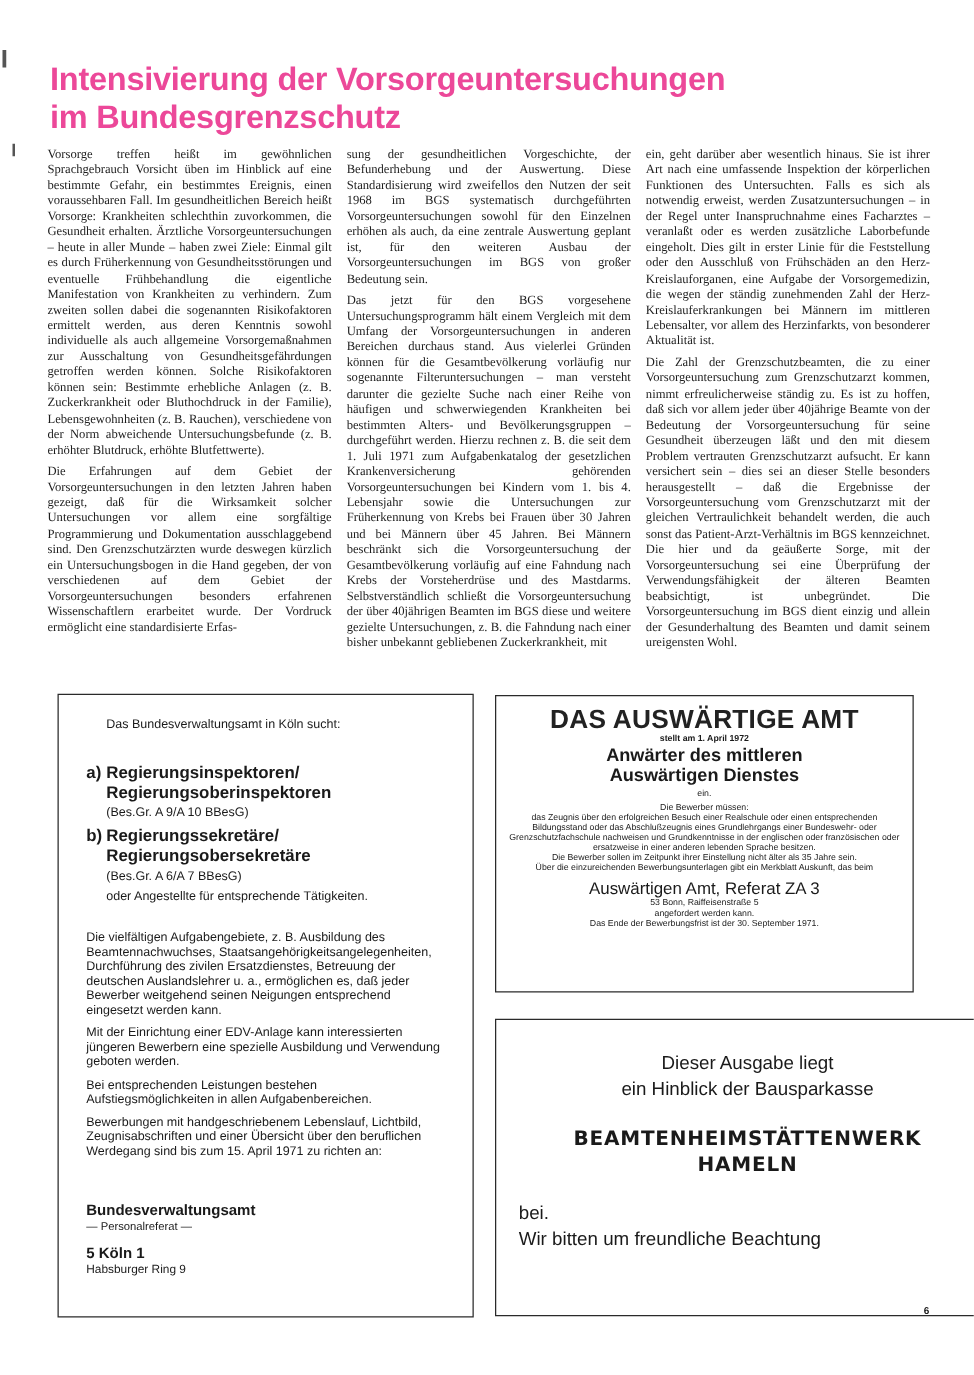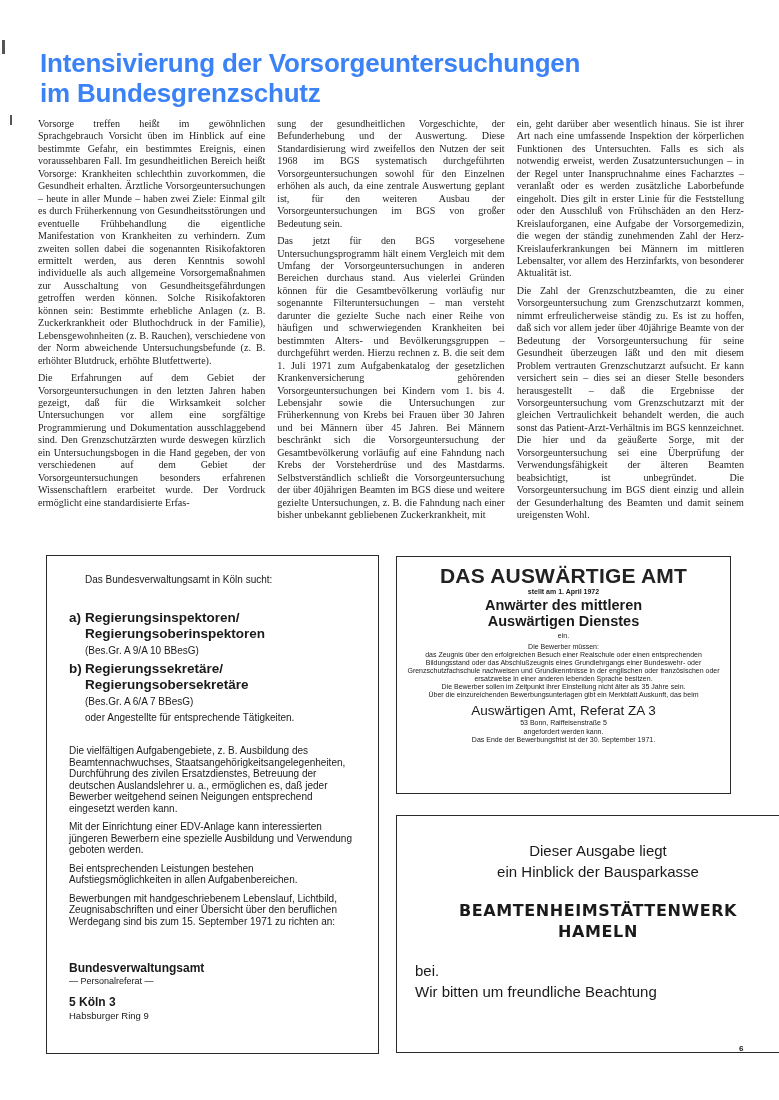--- a/index.html
+++ b/index.html
@@ -1,17 +1,17 @@
 <!DOCTYPE html>
 <html><head>
 <meta charset="utf-8">
 <style>
   html, body { margin:0; padding:0; background:#ffffff; }
   body { width:779px; height:1100px; position:relative; overflow:hidden; color:#1a1a1a; }
-  .title { position:absolute; left:40px; top:48px; margin:0; font-family:"Liberation Sans", sans-serif; font-weight:bold; font-size:26px; line-height:30px; color:#3b82f6; letter-spacing:-0.2px; }
+  .title { position:absolute; left:40px; top:48px; margin:0; font-family:"Liberation Sans", sans-serif; font-weight:bold; font-size:26px; line-height:30px; color:#ec4899; letter-spacing:-0.2px; }
   .title span { display:block; }
   .article { position:absolute; left:38px; top:118px; width:706px; display:flex; gap:12px; }
   .col { flex:1 1 0; font-family:"Liberation Serif", serif; font-size:10.1px; line-height:12.45px; text-align:justify; hyphens:manual; color:#1d1d1d; }
   .col p { margin:0 0 5px 0; }
 
   .box { position:absolute; border:1.2px solid #2a2a2a; box-sizing:border-box; font-family:"Liberation Sans", sans-serif; color:#1a1a1a; }
   #box-bva { left:46px; top:555px; width:333px; height:499px; padding:18px 22px 0 22px; }
   #box-aa { left:396px; top:556px; width:335px; height:238px; padding:8px 6px 0 6px; text-align:center; }
   #box-bhw { left:396px; top:815px; width:404px; height:238px; padding:24px 18px 0 18px; }
 
@@ -87,25 +87,25 @@
       <div class="pos-title">Regierungssekretäre/</div>
       <div class="pos-title">Regierungsobersekretäre</div>
       <div class="pos-grade">(Bes.Gr. A 6/A 7 BBesG)</div>
     </div>
   </div>
   <div class="bva-alt">oder Angestellte für entsprechende Tätigkeiten.</div>
 
   <p class="bva-para">Die vielfältigen Aufgabengebiete, z. B. Ausbildung des Beamtennachwuchses, Staatsangehörigkeitsangelegenheiten, Durchführung des zivilen Ersatzdienstes, Betreuung der deutschen Auslandslehrer u. a., ermöglichen es, daß jeder Bewerber weitgehend seinen Neigungen entsprechend eingesetzt werden kann.</p>
   <p class="bva-para">Mit der Einrichtung einer EDV-Anlage kann interessierten jüngeren Bewerbern eine spezielle Ausbildung und Verwendung geboten werden.</p>
   <p class="bva-para">Bei entsprechenden Leistungen bestehen Aufstiegsmöglichkeiten in allen Aufgabenbereichen.</p>
-  <p class="bva-para">Bewerbungen mit handgeschriebenem Lebenslauf, Lichtbild, Zeugnisabschriften und einer Übersicht über den beruflichen Werdegang sind bis zum 15. September 1971 zu richten an:</p>
+  <p class="bva-para">Bewerbungen mit handgeschriebenem Lebenslauf, Lichtbild, Zeugnisabschriften und einer Übersicht über den beruflichen Werdegang sind bis zum 15. April 1971 zu richten an:</p>
 
   <div class="bva-org">Bundesverwaltungsamt</div>
   <div class="bva-sub">— Personalreferat —</div>
-  <div class="bva-city">5 Köln 3</div>
+  <div class="bva-city">5 Köln 1</div>
   <div class="bva-street">Habsburger Ring 9</div>
 </div>
 
 <div class="box" id="box-aa">
   <div class="aa-head">DAS AUSWÄRTIGE AMT</div>
   <div class="aa-small">stellt am 1. April 1972</div>
   <div class="aa-pos">Anwärter des mittleren</div>
   <div class="aa-pos">Auswärtigen Dienstes</div>
   <div class="aa-ein">ein.</div>
   <div class="aa-req-title">Die Bewerber müssen:</div>

